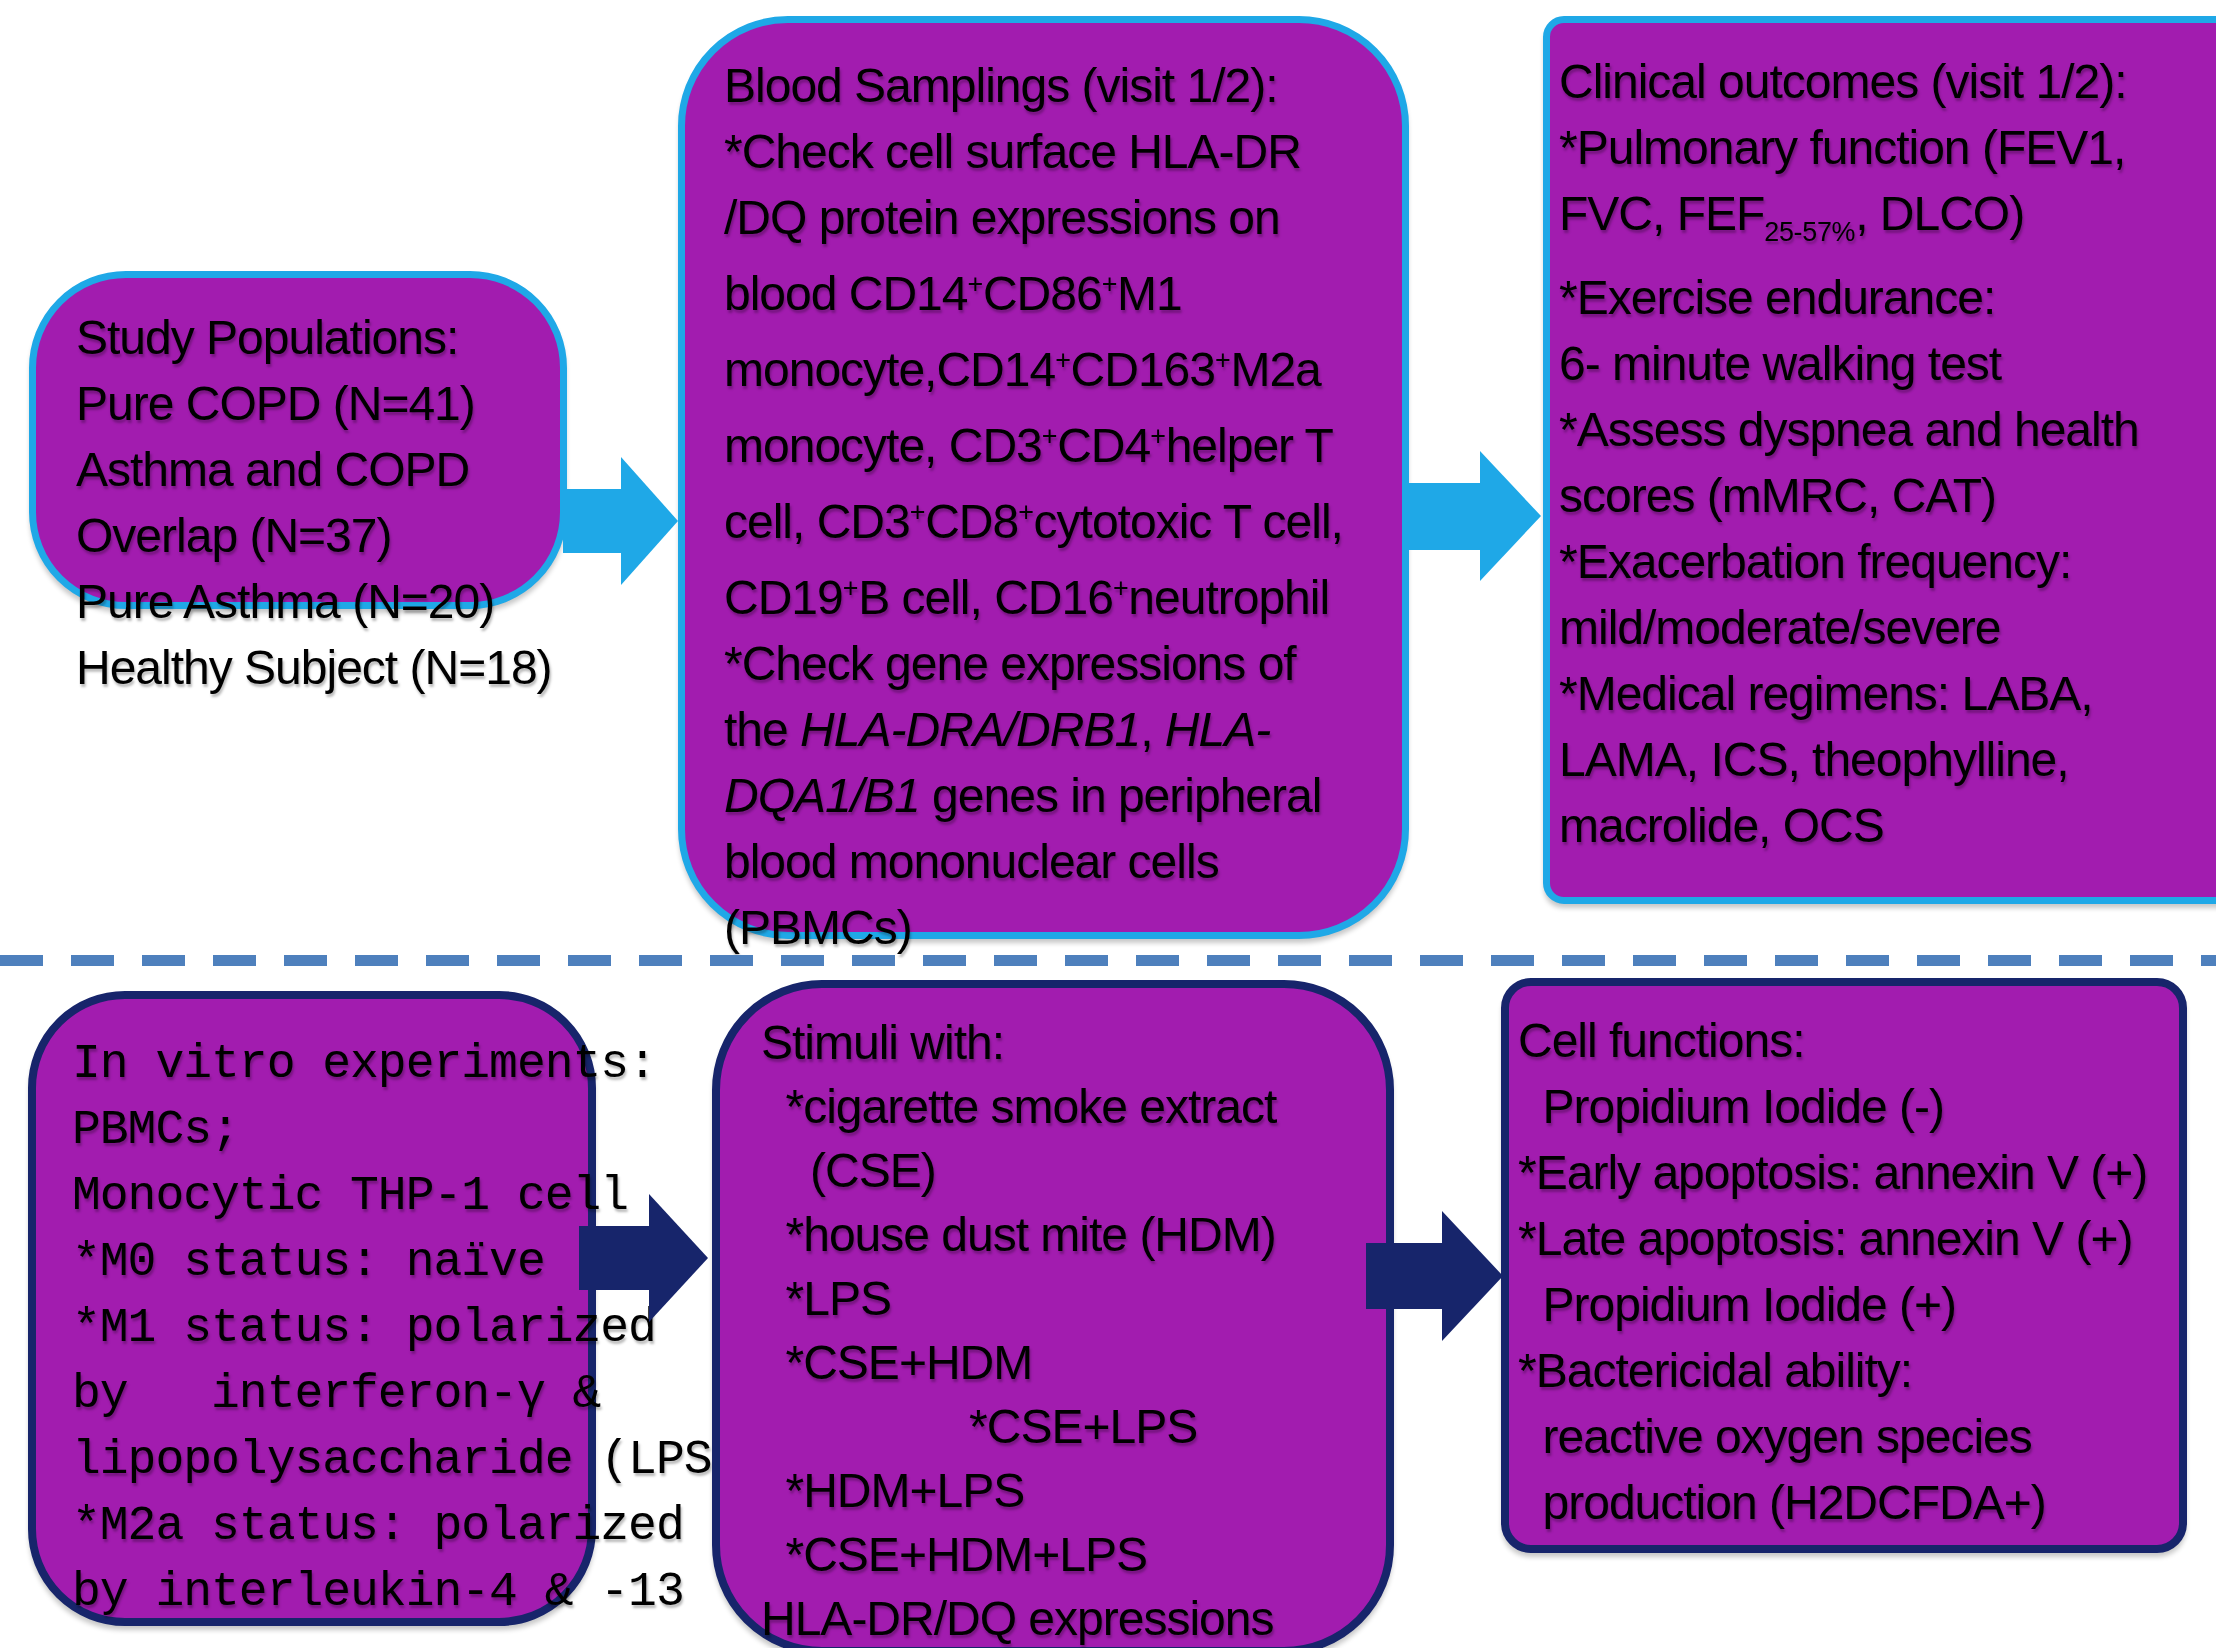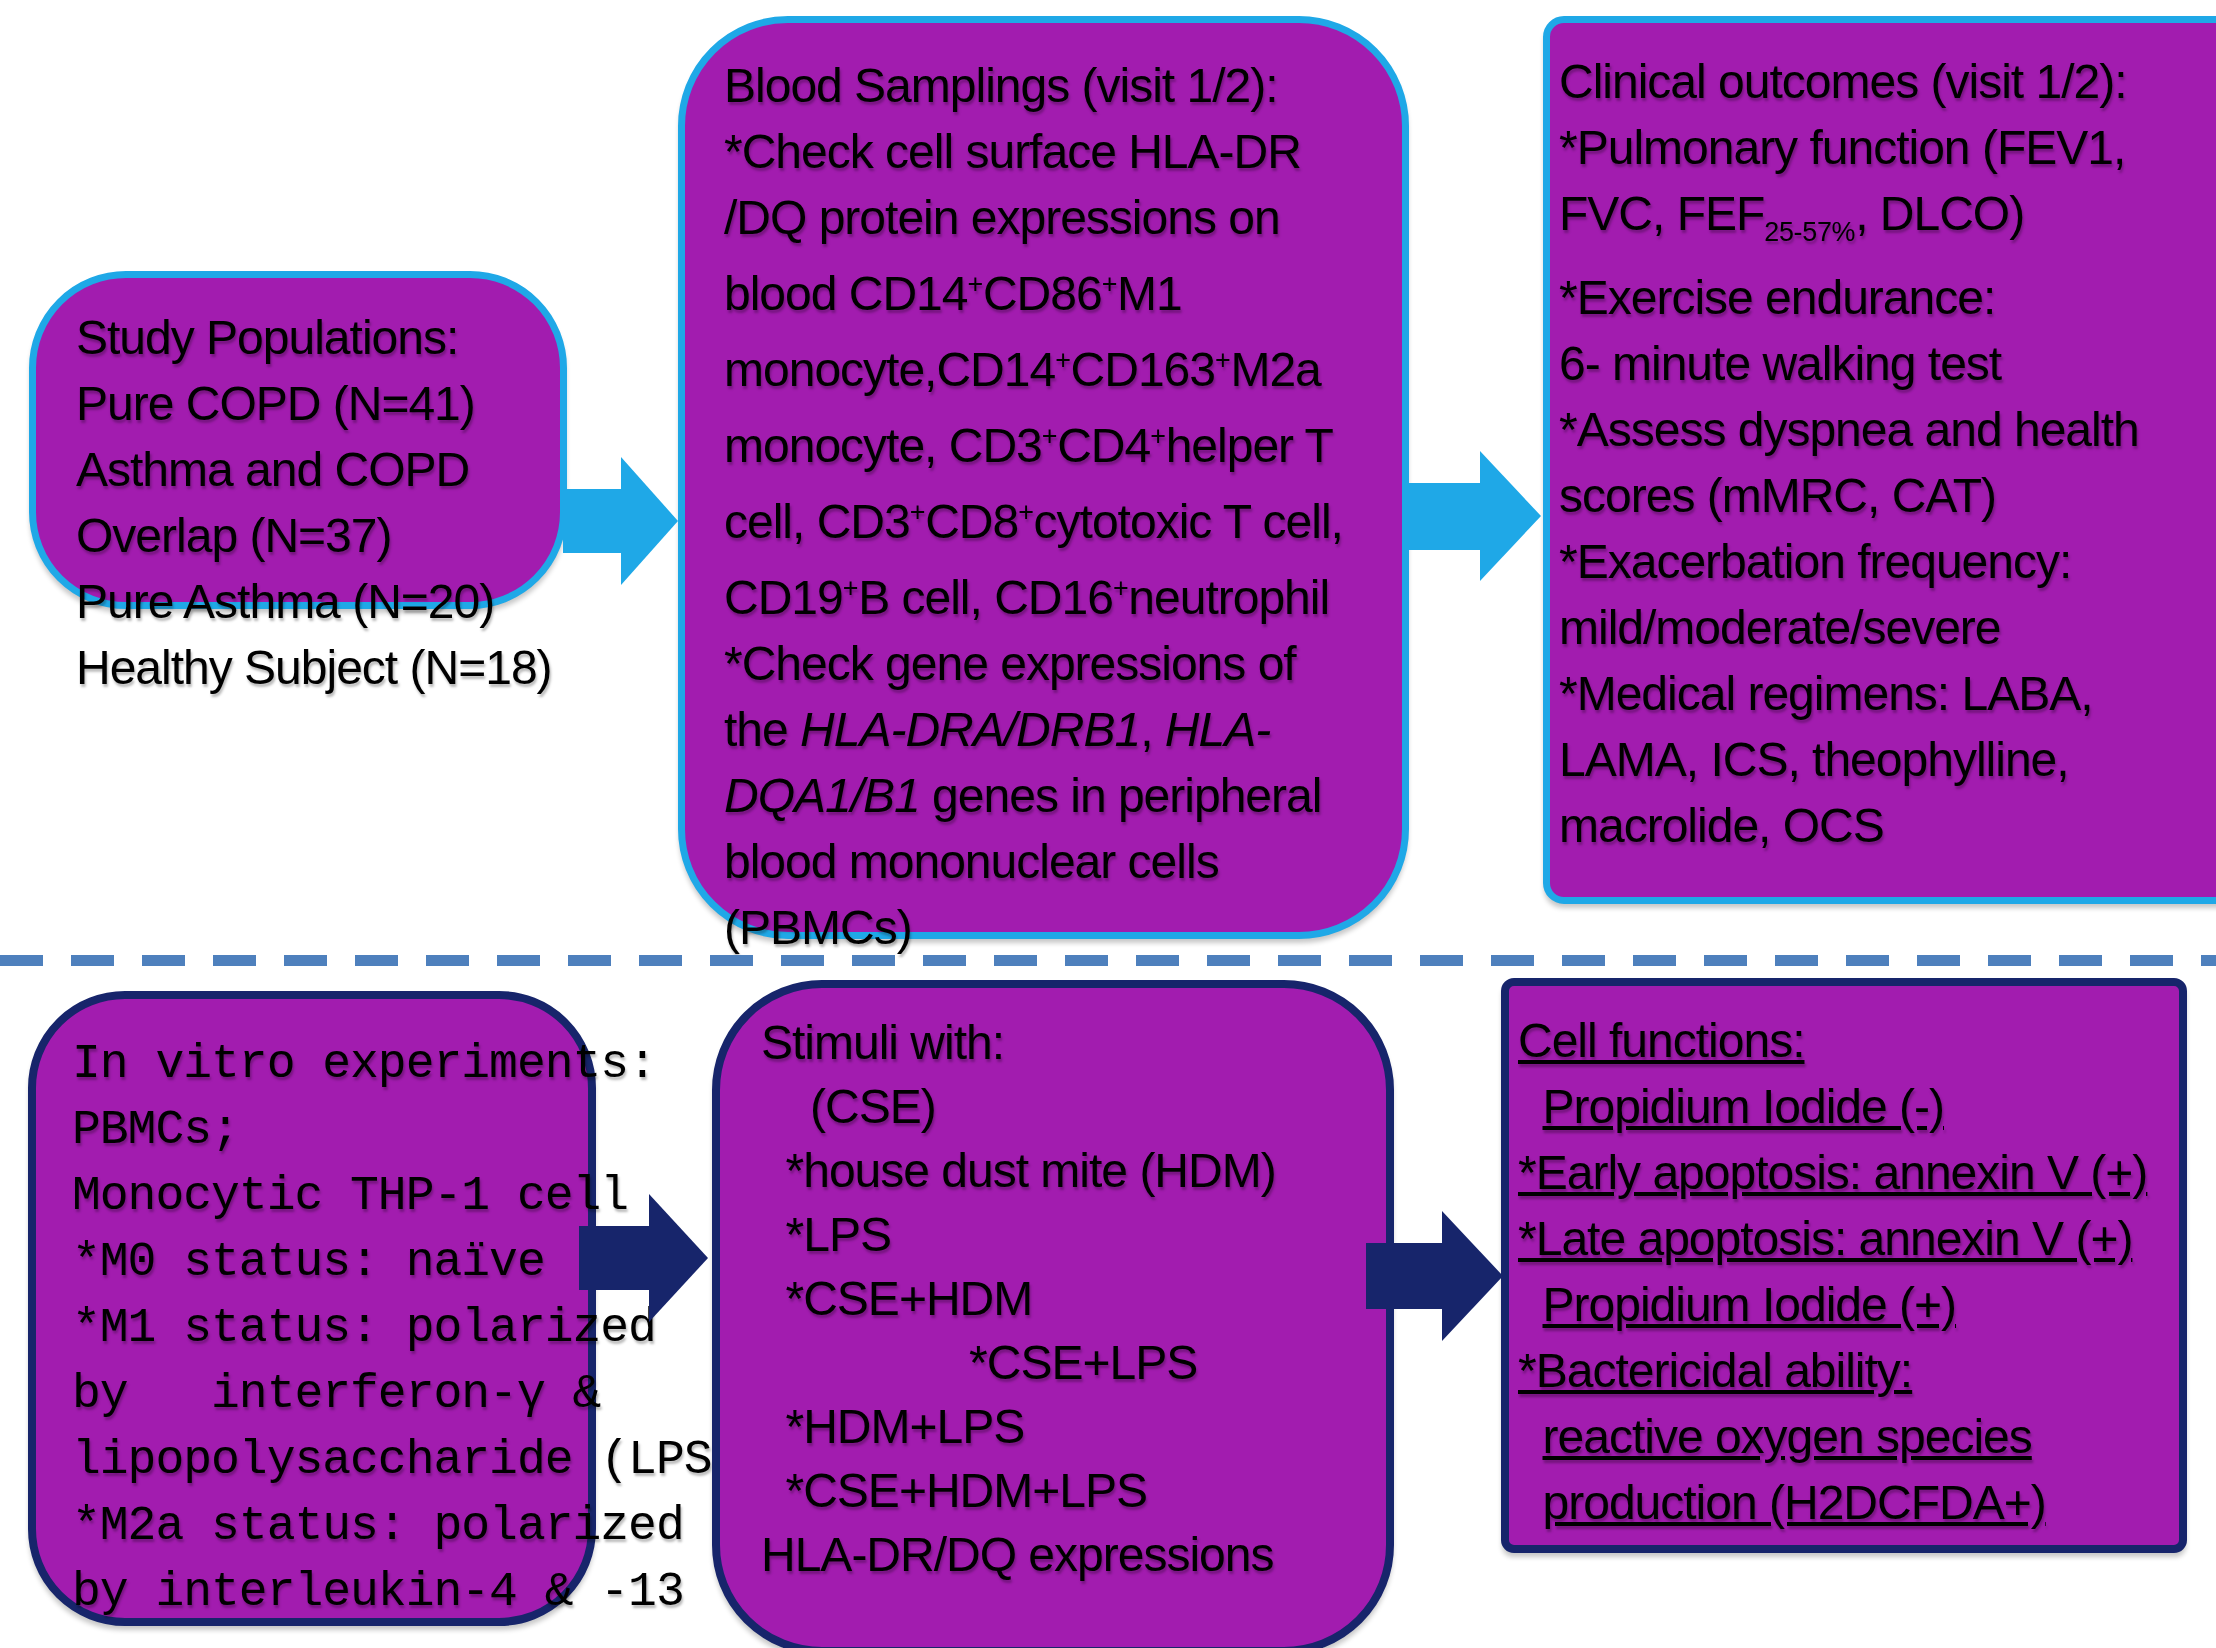--- a/index.html
+++ b/index.html
@@ -104,32 +104,33 @@
         <div class="line"><span>by&nbsp;&nbsp;&nbsp;interferon-γ &amp;</span></div>
         <div class="line"><span>lipopolysaccharide (LPS)</span></div>
         <div class="line"><span>*M2a status: polarized</span></div>
         <div class="line"><span>by interleukin-4 &amp; -13</span></div>
       </div>
   </section>
 
   <section class="fbox bottom" style="left:712px;top:980px;width:682px;height:675px;border-radius:110px;padding:23px 5.2px 0 41px;">
     <div class="lines tight">
         <div class="line"><span>Stimuli with:</span></div>
+        <div class="line" style="padding-left: 24.5px;"><span>*cigarette smoke extract</span></div>
         <div class="line" style="padding-left: 49px;"><span>(CSE)</span></div>
         <div class="line" style="padding-left: 24.5px;"><span>*house dust mite (HDM)</span></div>
         <div class="line" style="padding-left: 24.5px;"><span>*LPS</span></div>
         <div class="line" style="padding-left: 24.5px;"><span>*CSE+HDM</span></div>
         <div class="line" style="padding-left: 24.5px; text-align: center;"><span>*CSE+LPS</span></div>
         <div class="line" style="padding-left: 24.5px;"><span>*HDM+LPS</span></div>
         <div class="line" style="padding-left: 24.5px;"><span>*CSE+HDM+LPS</span></div>
         <div class="line"><span>HLA-DR/DQ expressions</span></div>
       </div>
   </section>
 
-  <section class="fbox bottom" style="left:1501px;top:978px;width:686px;height:575px;border-radius:13px;padding:22px 3.9px 0 9px;text-decoration:underline;">
+  <section class="fbox bottom" style="left:1501px;top:978px;width:686px;height:575px;border-radius:30px;padding:22px 3.9px 0 9px;">
     <div class="lines">
         <div class="line"><span>Cell functions:</span></div>
         <div class="line" style="padding-left: 24.5px;"><span>Propidium Iodide (-)</span></div>
         <div class="line"><span>*Early apoptosis: annexin V (+)</span></div>
         <div class="line"><span>*Late apoptosis: annexin V (+)</span></div>
         <div class="line" style="padding-left: 24.5px;"><span>Propidium Iodide (+)</span></div>
         <div class="line"><span>*Bactericidal ability:</span></div>
         <div class="line" style="padding-left: 24.5px;"><span>reactive oxygen species</span></div>
         <div class="line" style="padding-left: 24.5px;"><span>production (H2DCFDA+)</span></div>
       </div>

